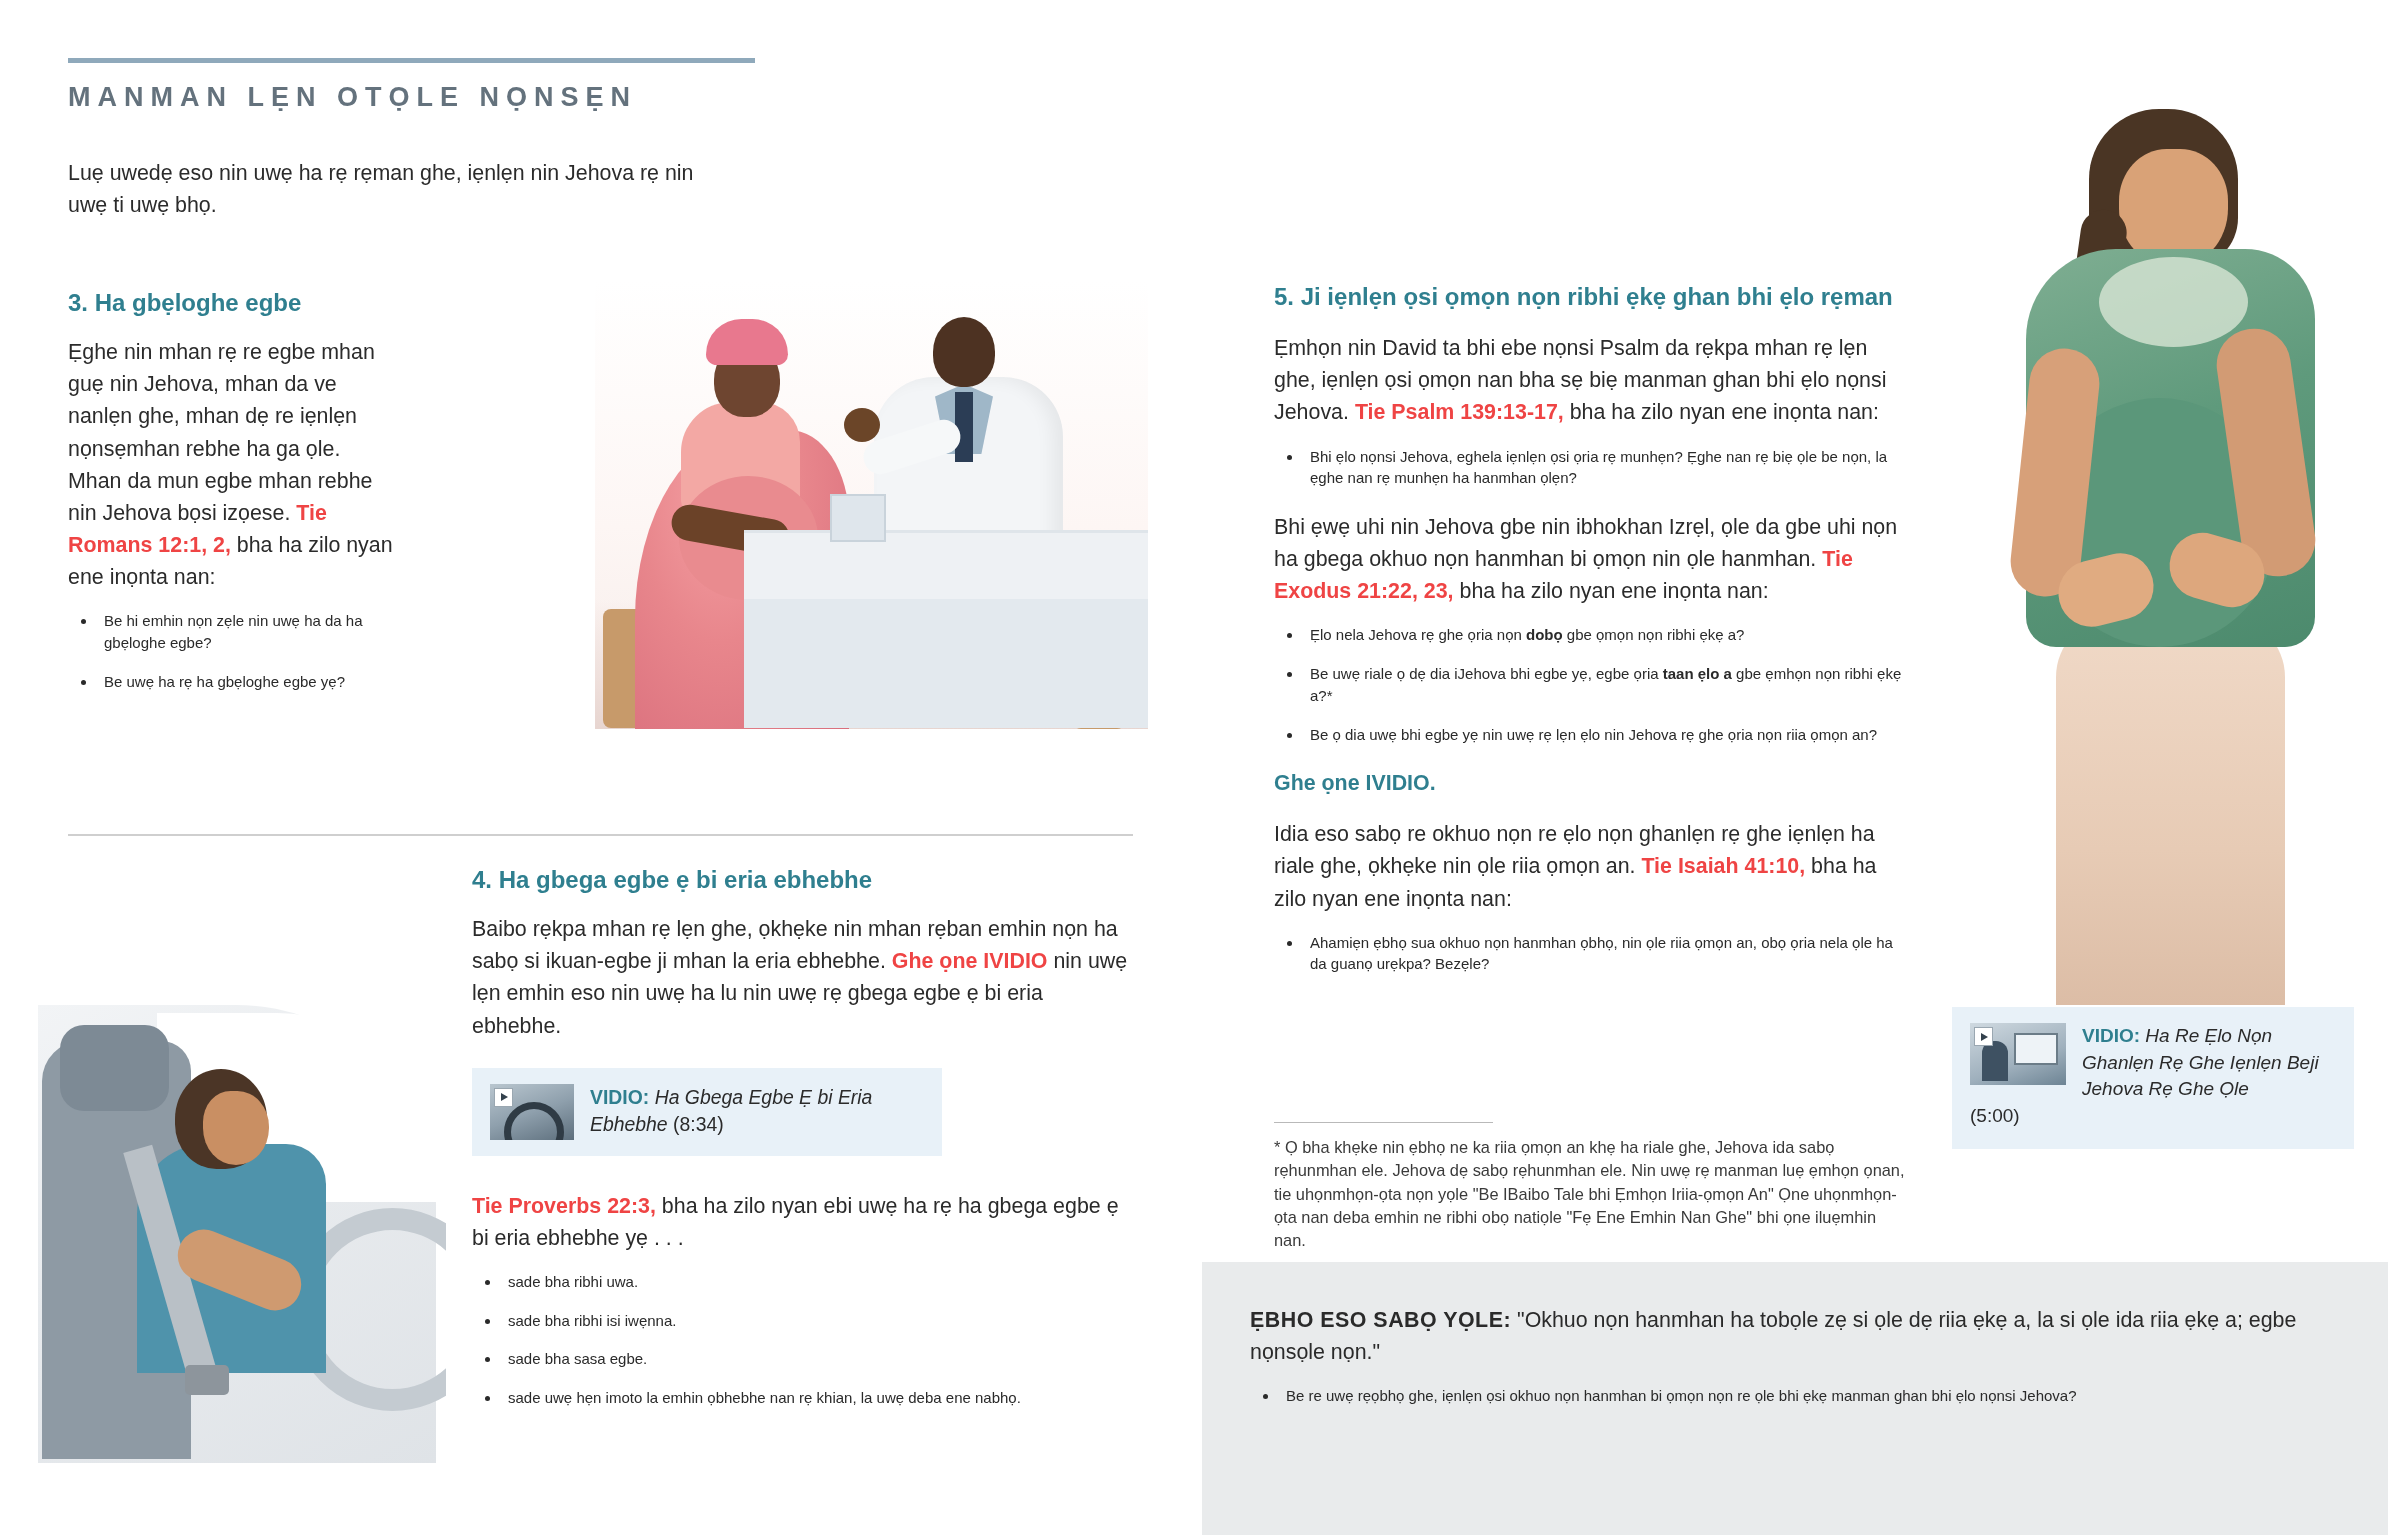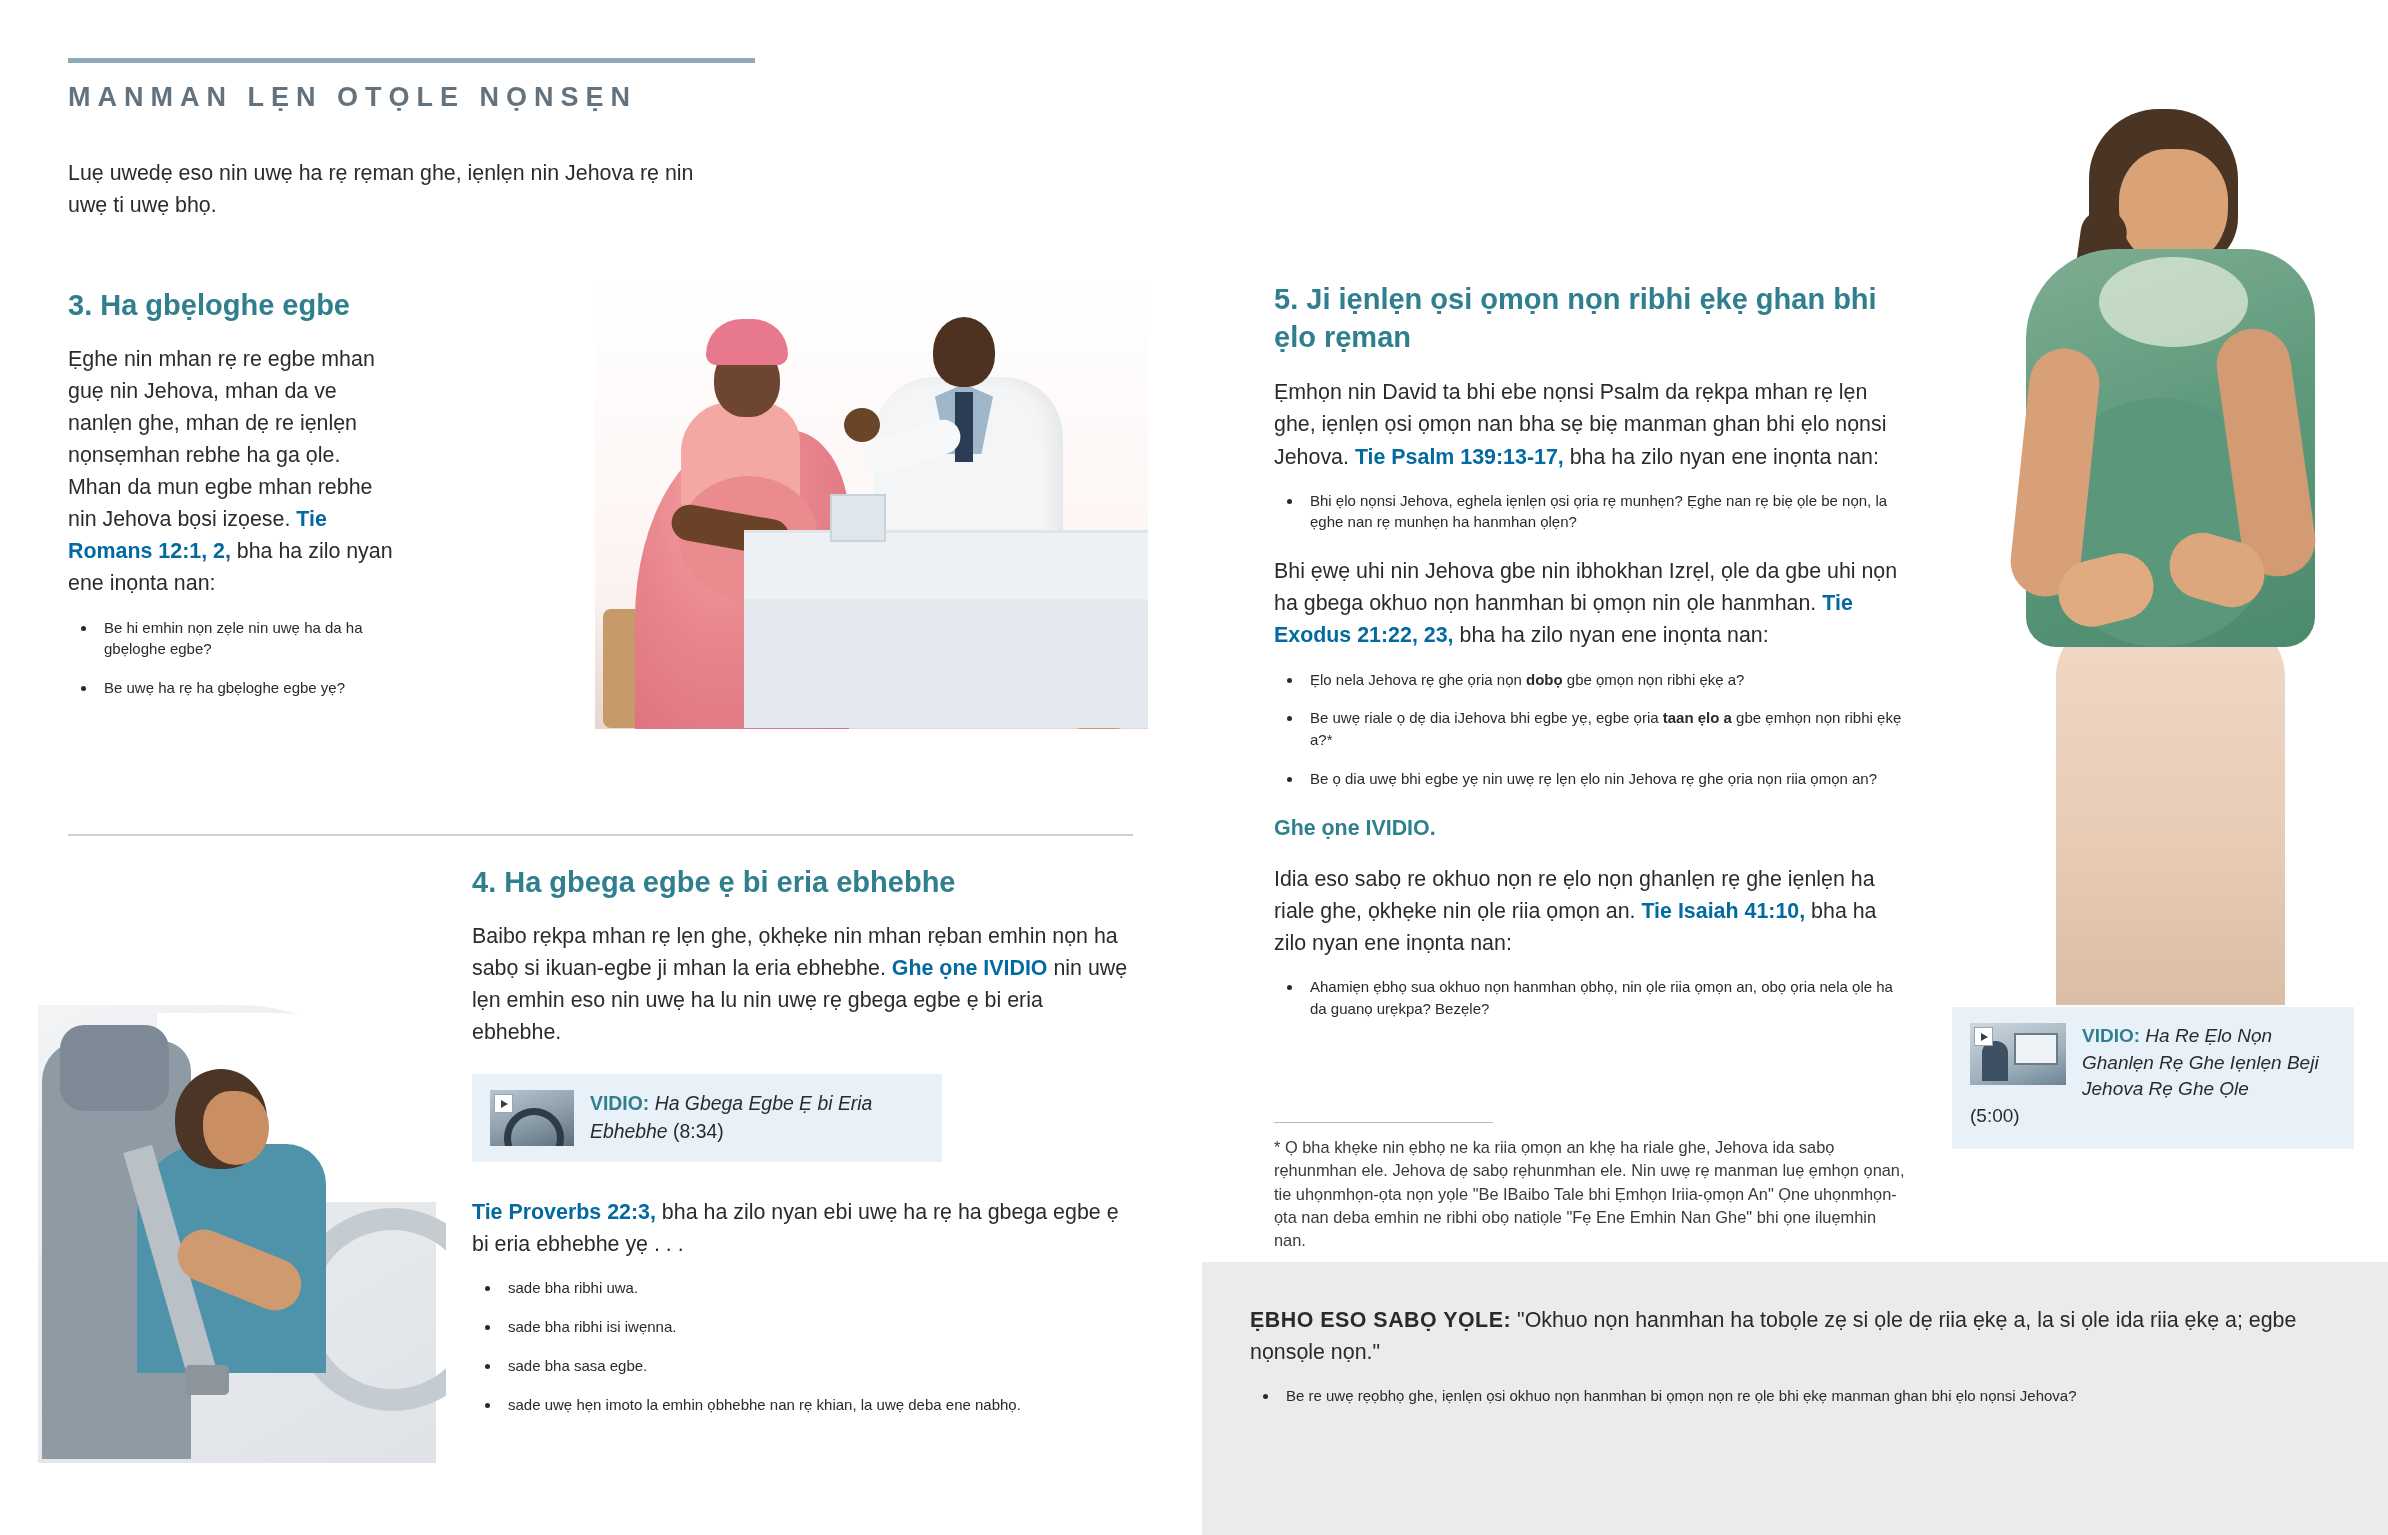--- a/index.html
+++ b/index.html
@@ -44,31 +44,31 @@
     top: 157px;
     width: 657px;
     font-size: 23px;
     line-height: 1.45;
     color: #2b2b2b;
   }
 
   
   .sec-head {
     color: #2f7f8f;
-    font-size: 29px;
+    font-size: 24px;
     font-weight: bold;
     line-height: 1.3;
   }
   .body-text {
     font-size: 21.4px;
     line-height: 1.5;
     color: #2b2b2b;
   }
   .ref {
-    color: #0369a1;
+    color: #ef4444;
     font-weight: bold;
   }
   ul.bullets {
     margin: 14px 0 0 0;
     padding-left: 30px;
   }
   ul.bullets li {
     font-size: 15px;
     line-height: 1.45;
     margin-bottom: 14px;

